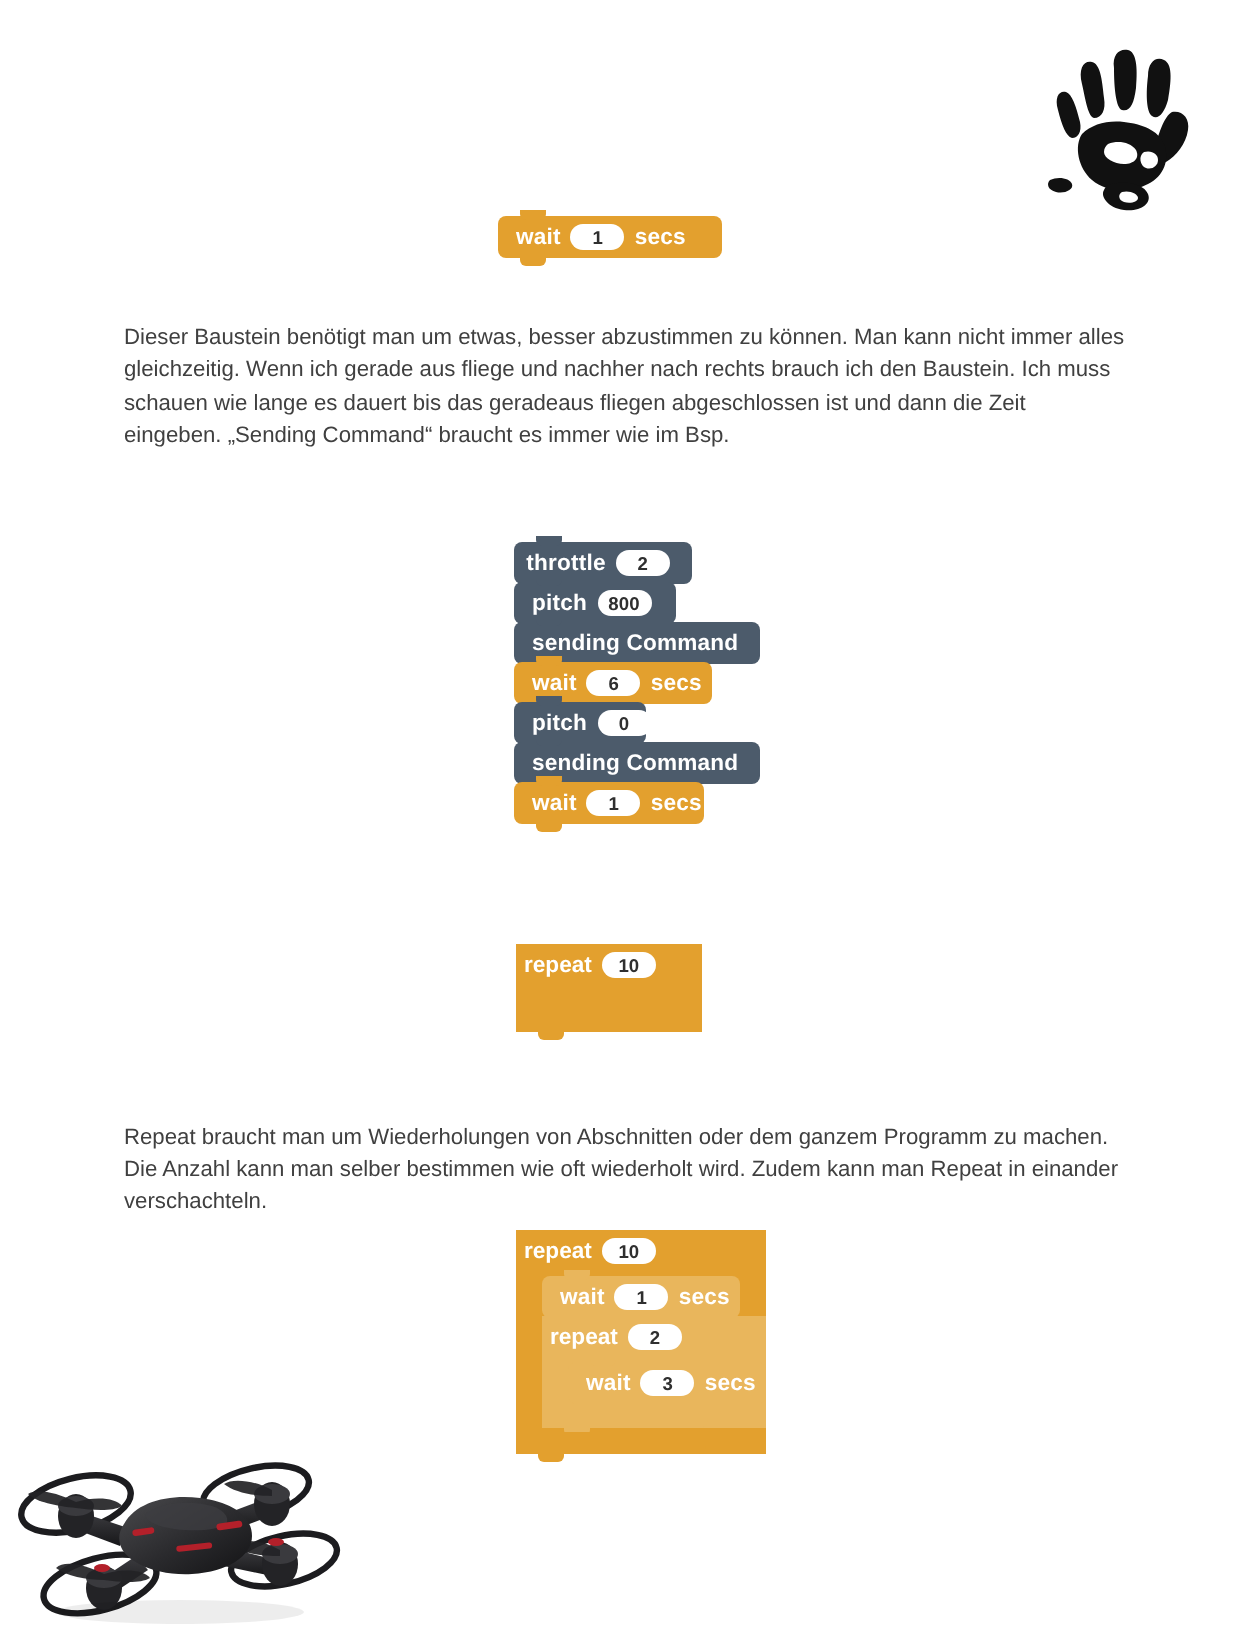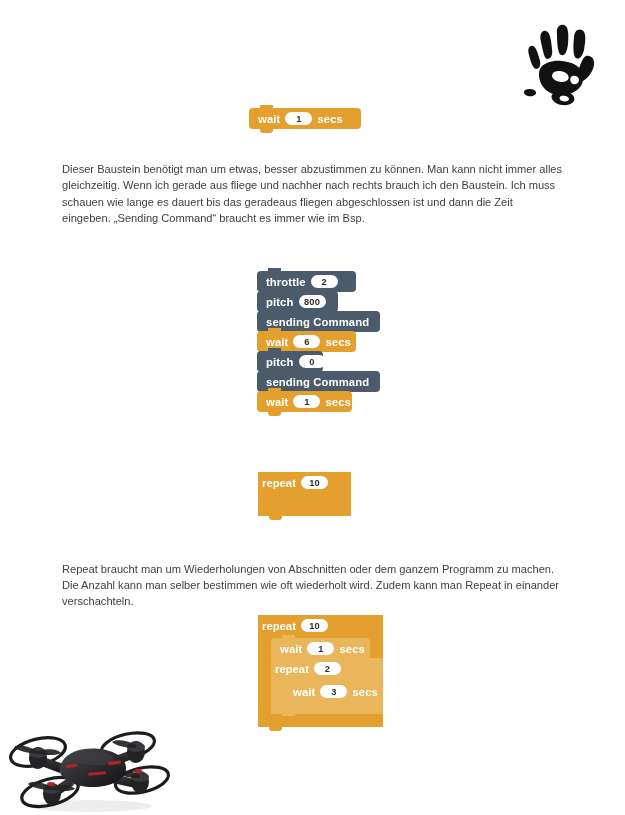--- a/index.html
+++ b/index.html
@@ -168,21 +168,21 @@
 
   .c-gold       { background: #e3a02e; }
   .c-gold .c-body  { background: #e3a02e; }
   .c-gold .c-foot  { background: #e3a02e; }
   .c-gold-light { background: #e9b65c; }
   .c-gold-light .c-body { background: #e9b65c; }
   .c-gold-light .c-foot { background: #e9b65c; }
 
   
   .w-wait-top { width: 112px; }
-  .w-throttle { width: 99px; }
+  .w-throttle { width: 89px; justify-content: center; }
   .w-pitch500 { width: 81px; }
   .w-sending  { width: 123px; }
   .w-wait6    { width: 99px; }
   .w-pitch0   { width: 66px; }
   .w-wait1b   { width: 95px; }
   .w-repeat10 { width: 95px; }
   .w-repeat10-empty { width: 93px; }
   .w-cfoot-empty { width: 93px; }
   .w-waitn1   { width: 99px; }
   .w-repeat2  { width: 83px; }

